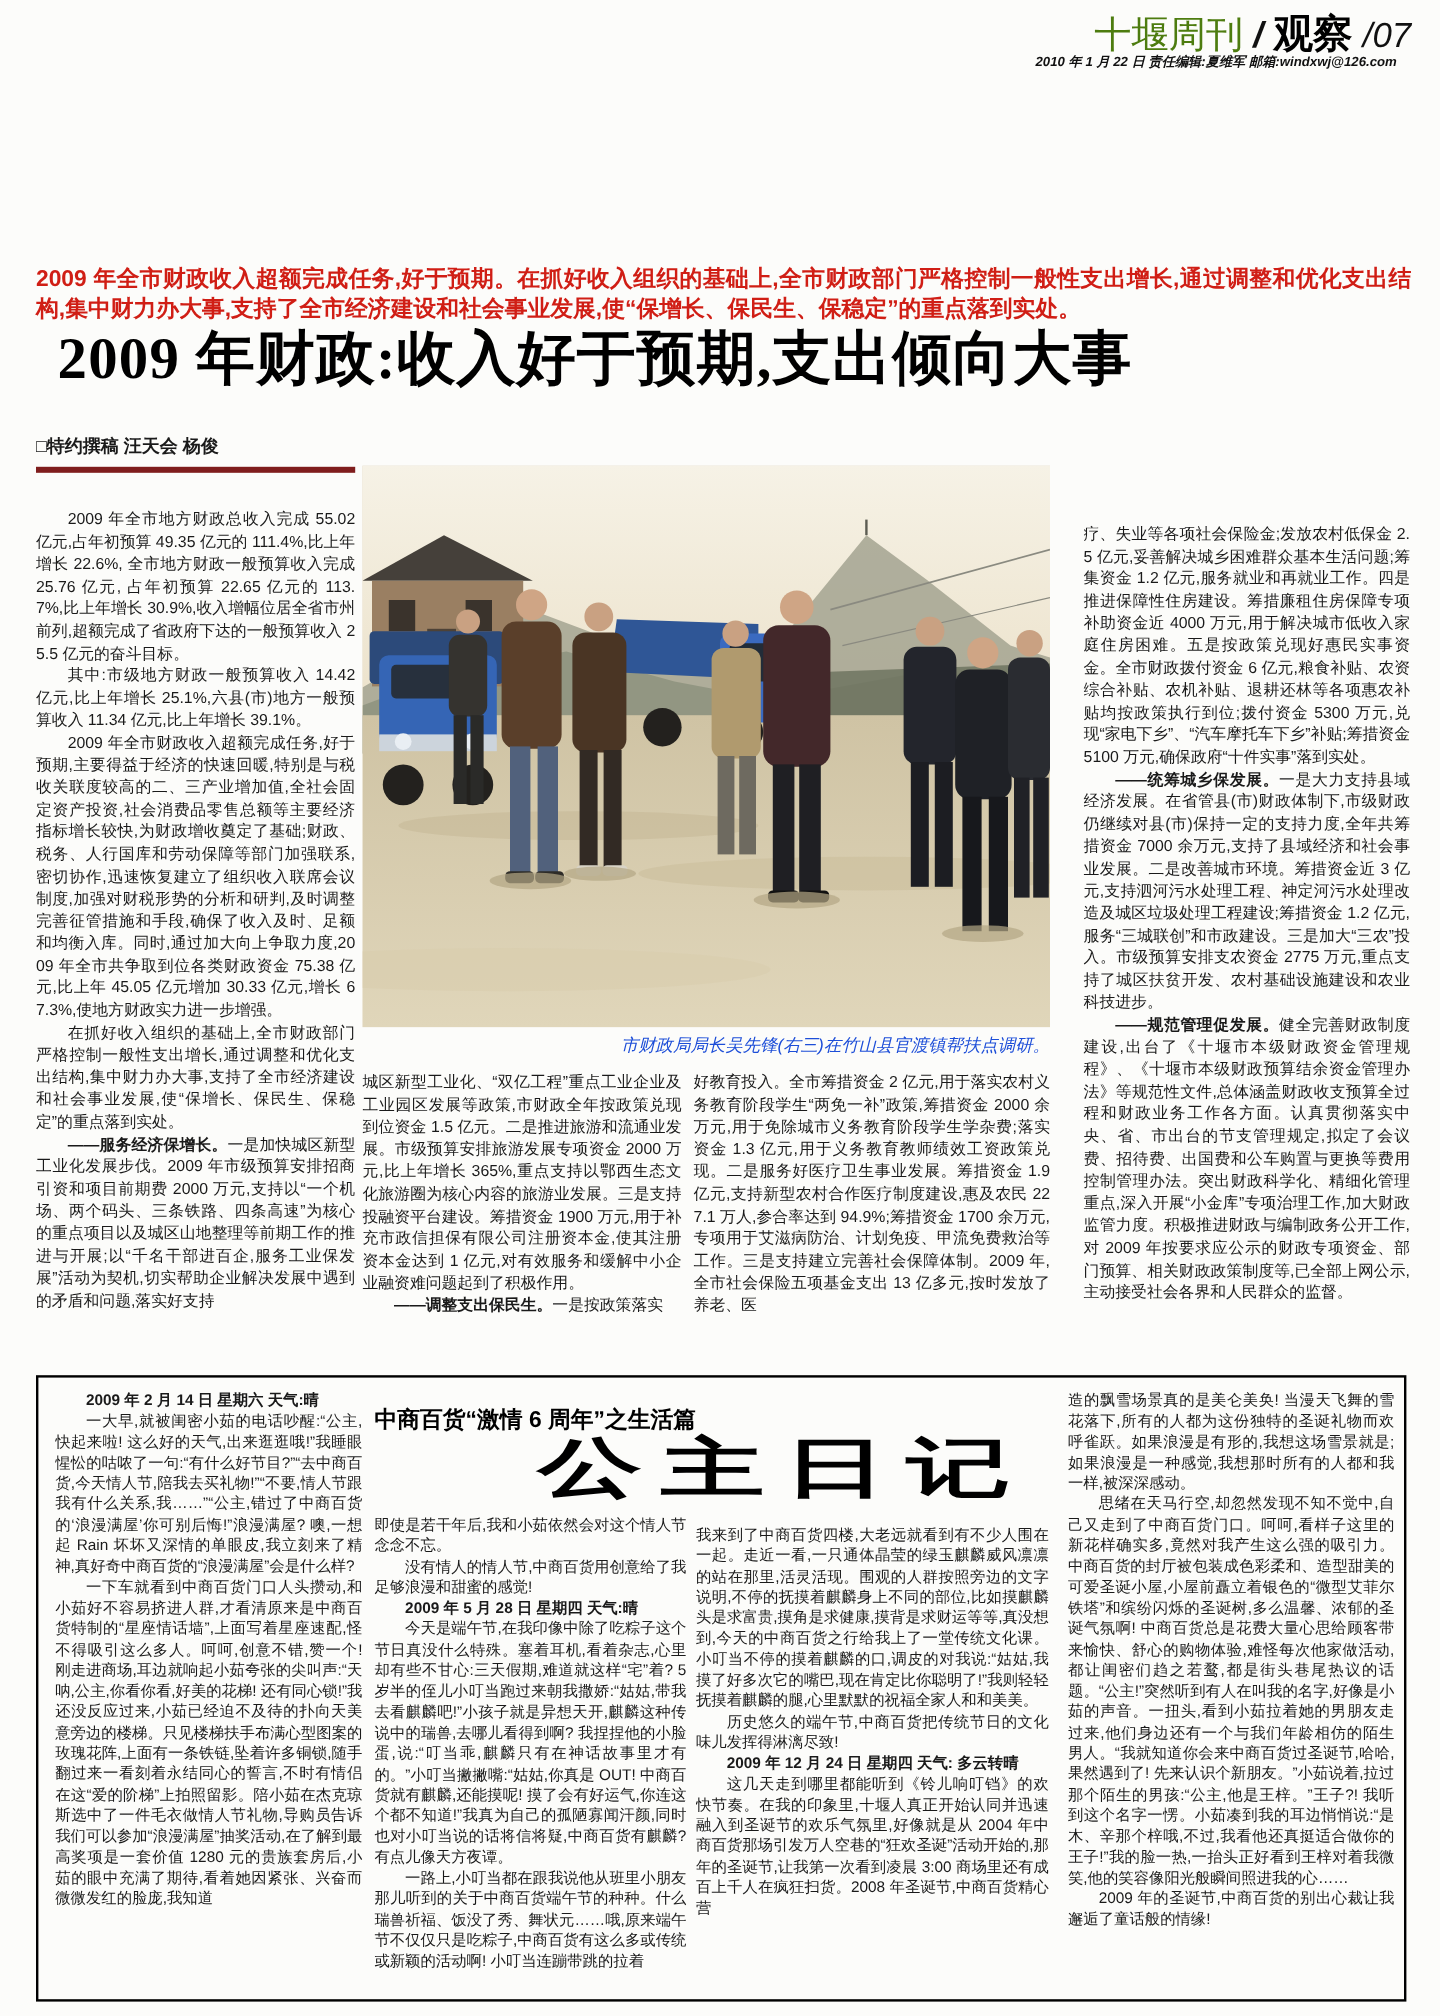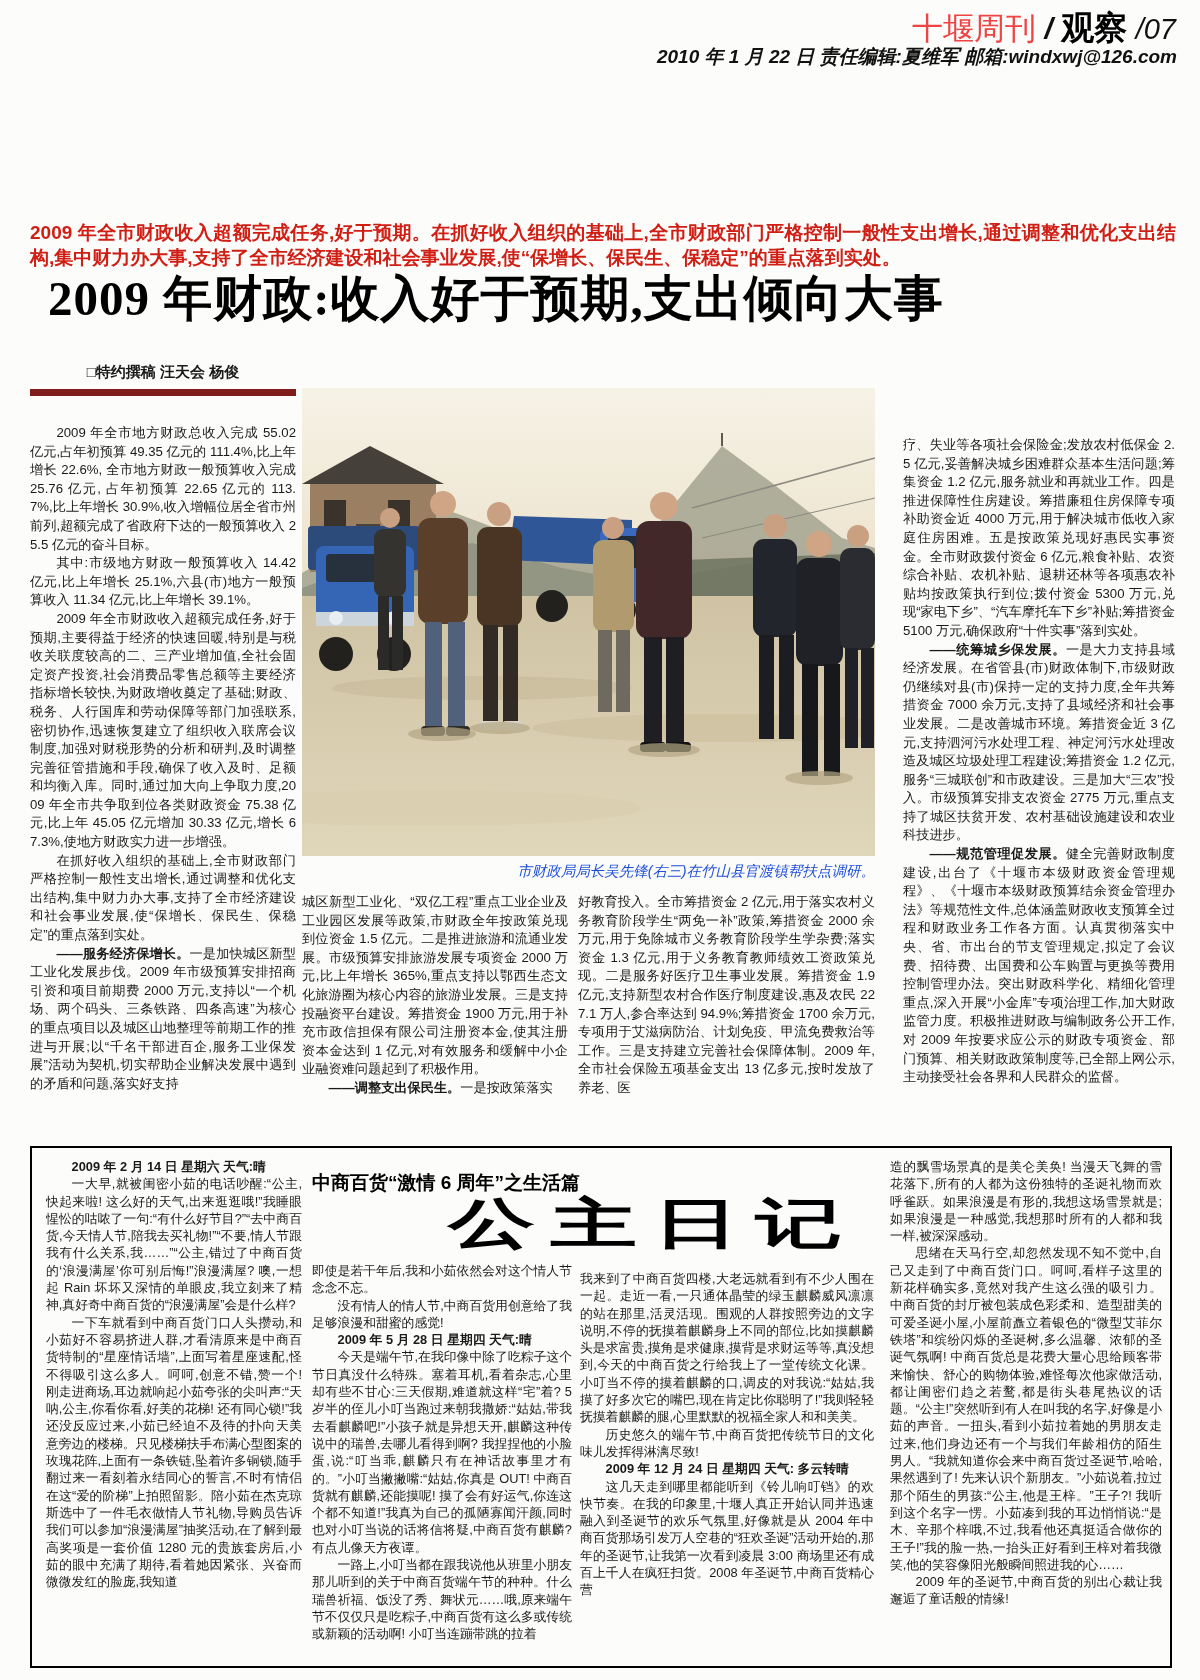--- a/index.html
+++ b/index.html
@@ -1,33 +1,33 @@
 <!DOCTYPE html>
 <html><head>
 <meta charset="utf-8">
 <style>
   html,body{margin:0;padding:0;background:#888;}
   #page{position:relative;width:1200px;height:1680px;background:#fcfcfa;margin:0 auto;
         font-family:"Liberation Sans",sans-serif;color:#1a1a1a;overflow:hidden;}
   
   .mast-line1{position:absolute;top:6px;right:24px;white-space:nowrap;}
-  .mast-paper{font-family:"Liberation Serif",serif;font-size:31px;font-weight:400;color:#ef4444;margin-left:20px;}
+  .mast-paper{font-family:"Liberation Serif",serif;font-size:31px;font-weight:400;color:#4d7c0f;margin-left:20px;}
   .mast-slash{font-size:30px;font-weight:900;font-style:italic;color:#111;padding:0 4px;}
   .mast-section{font-size:33px;font-weight:900;color:#000;}
   .mast-page{font-size:29px;font-weight:400;font-style:italic;color:#111;padding-left:4px;}
-  .mast-line2{position:absolute;top:44px;right:23px;font-size:19px;font-weight:700;font-style:italic;color:#111;}
+  .mast-line2{position:absolute;top:44px;right:36px;font-size:11px;font-weight:700;font-style:italic;color:#111;}
   
   .lead{position:absolute;left:30px;top:220px;width:1146px;font-size:19px;line-height:25px;
         font-weight:600;color:#d01e15;text-align:justify;word-break:break-all;}
   
   .headline{position:absolute;left:30px;top:266px;width:1160px;font-family:"Liberation Serif",serif;
         font-size:49px;font-weight:900;letter-spacing:1px;color:#000;white-space:nowrap;margin-left:18px;}
   
   .byline{position:absolute;left:30px;top:363px;width:266px;font-size:15px;font-weight:700;
-        padding-bottom:7px;border-bottom:7px solid #7f1d1d;text-align:center;}
+        padding-bottom:7px;border-bottom:5px solid #7f1d1d;}
   
   .col{position:absolute;font-size:13.2px;line-height:18.6px;text-align:justify;word-break:break-all;overflow:hidden;}
   .col p{margin:0;text-indent:2em;}
   .col p.cont{text-indent:0;}
   .col .sec{font-weight:900;}
   #colL{left:30px;top:424px;width:266px;height:692px;}
   #colA{left:302px;top:893px;width:266px;height:224px;}
   #colB{left:578px;top:893px;width:297px;height:234px;}
   #colR{left:903px;top:396px;width:272px;height:732px;margin-top:40px;}
   

